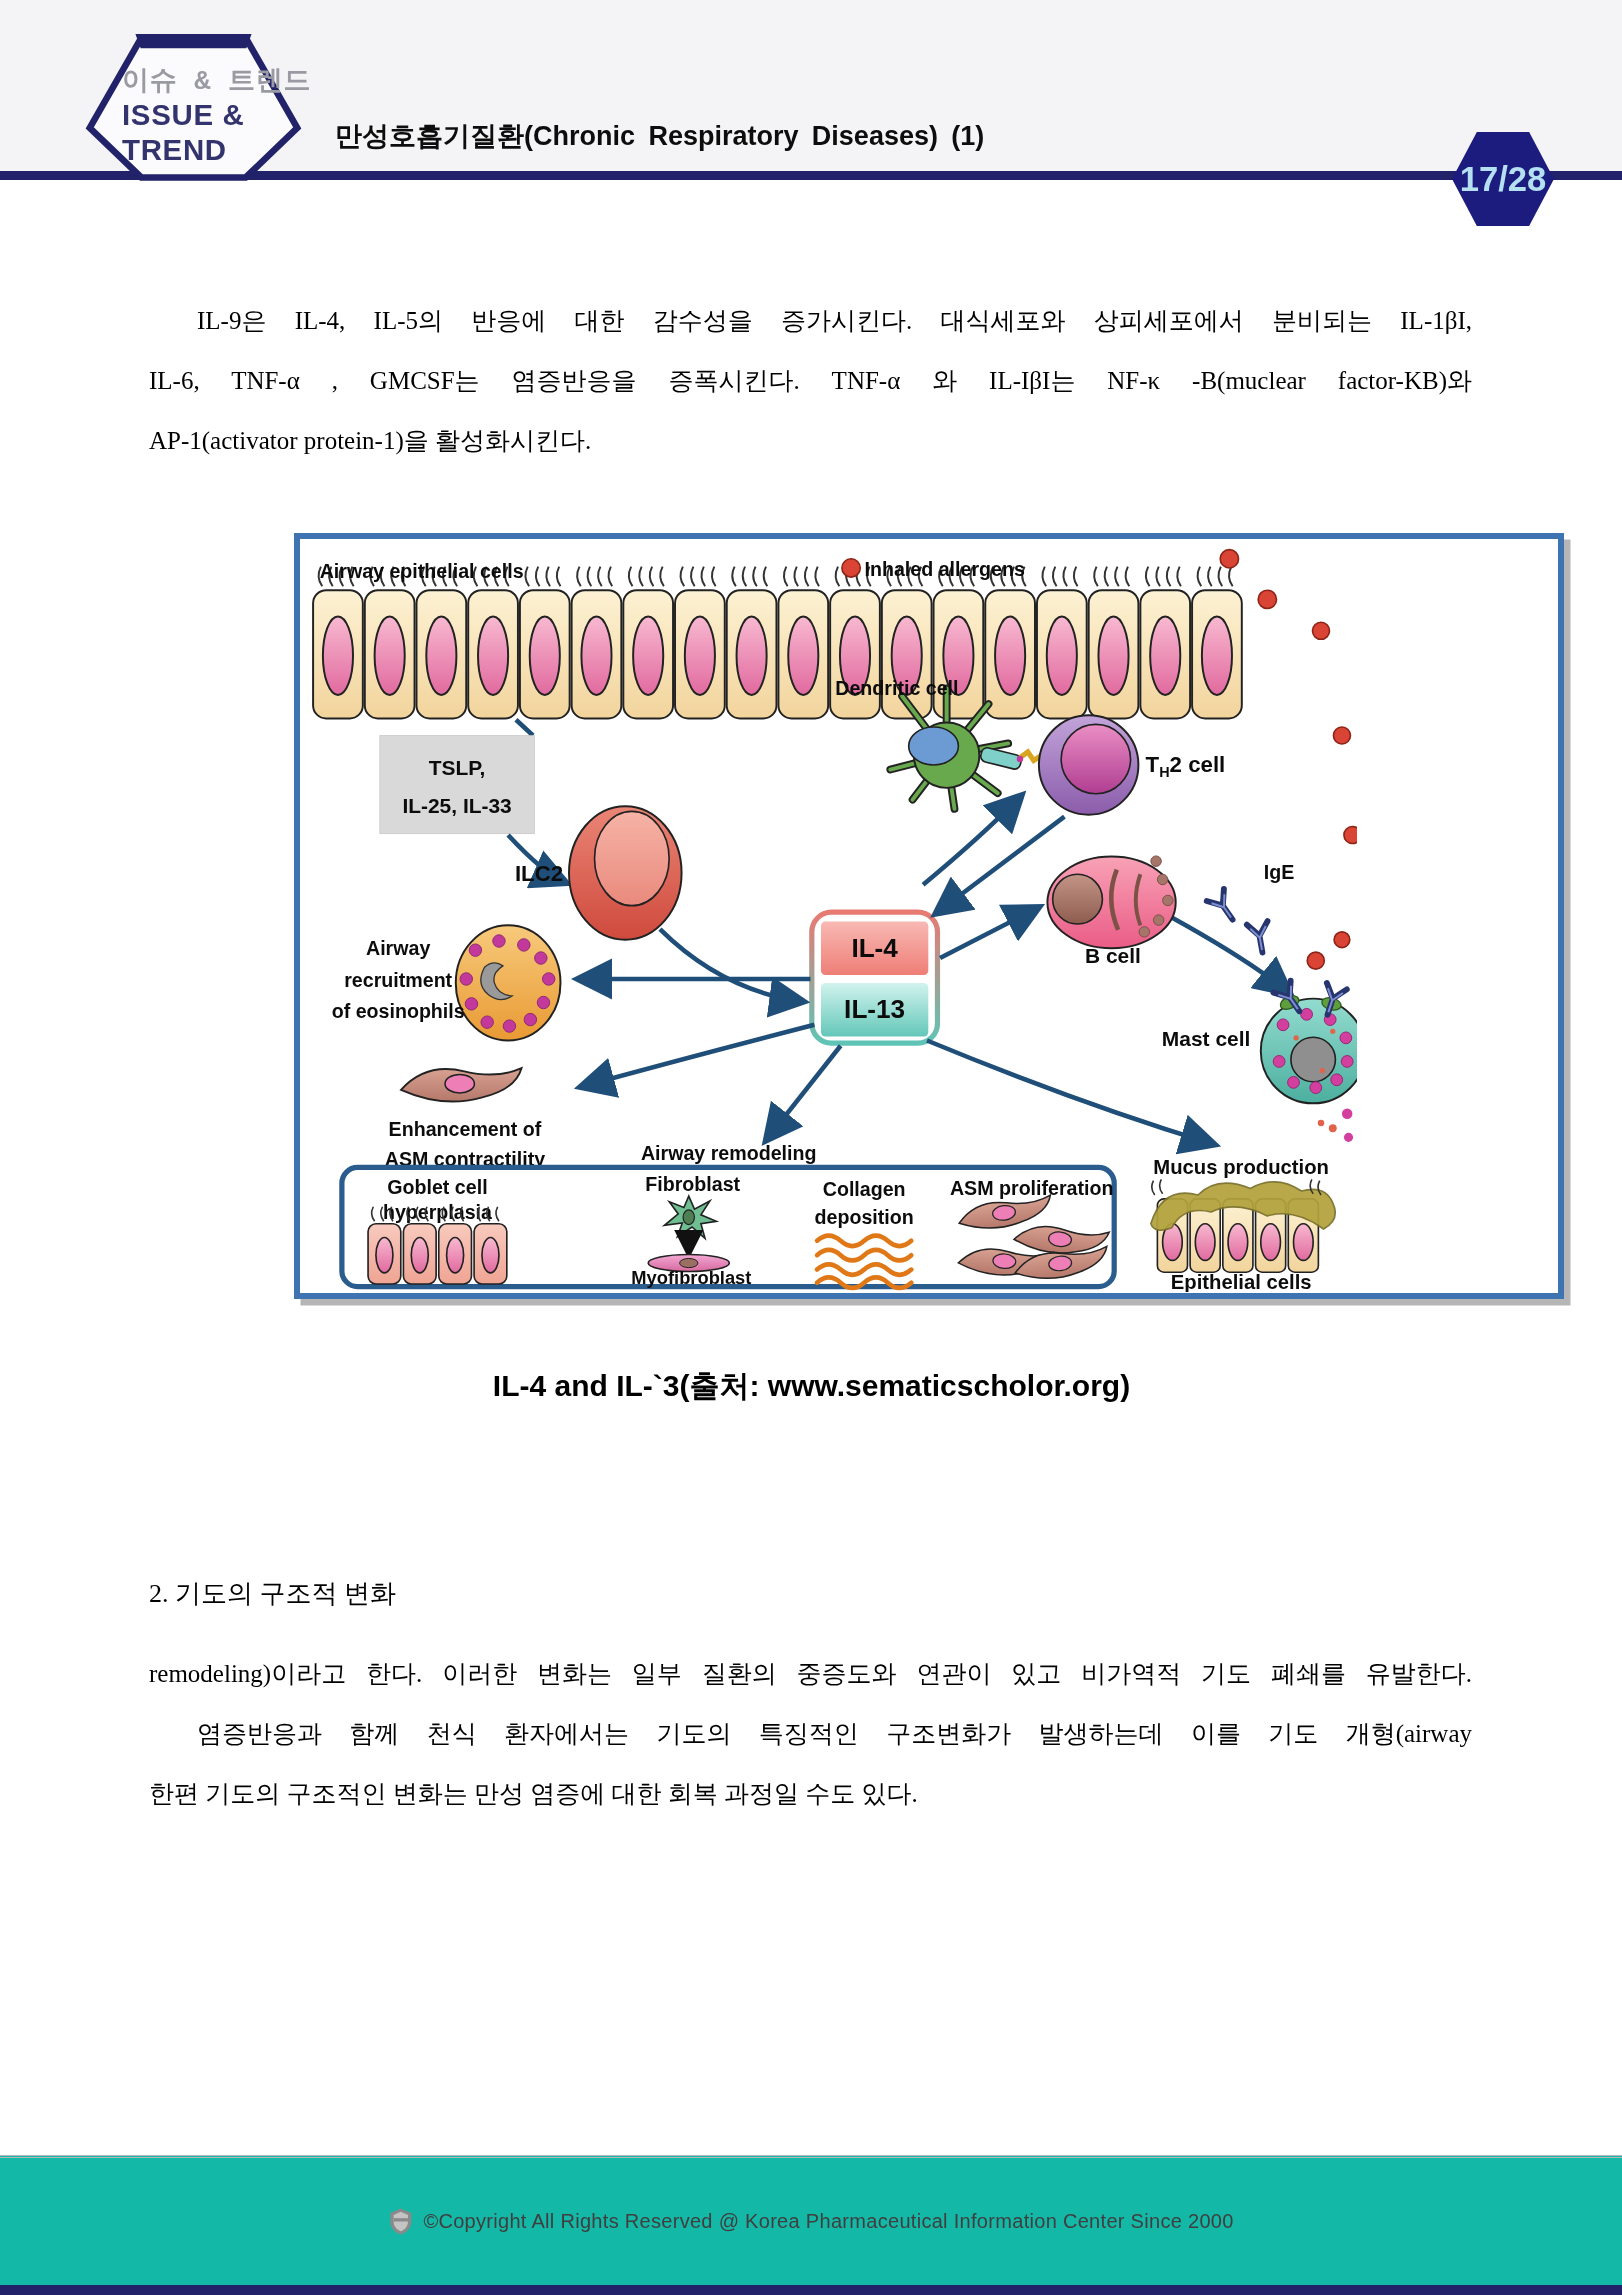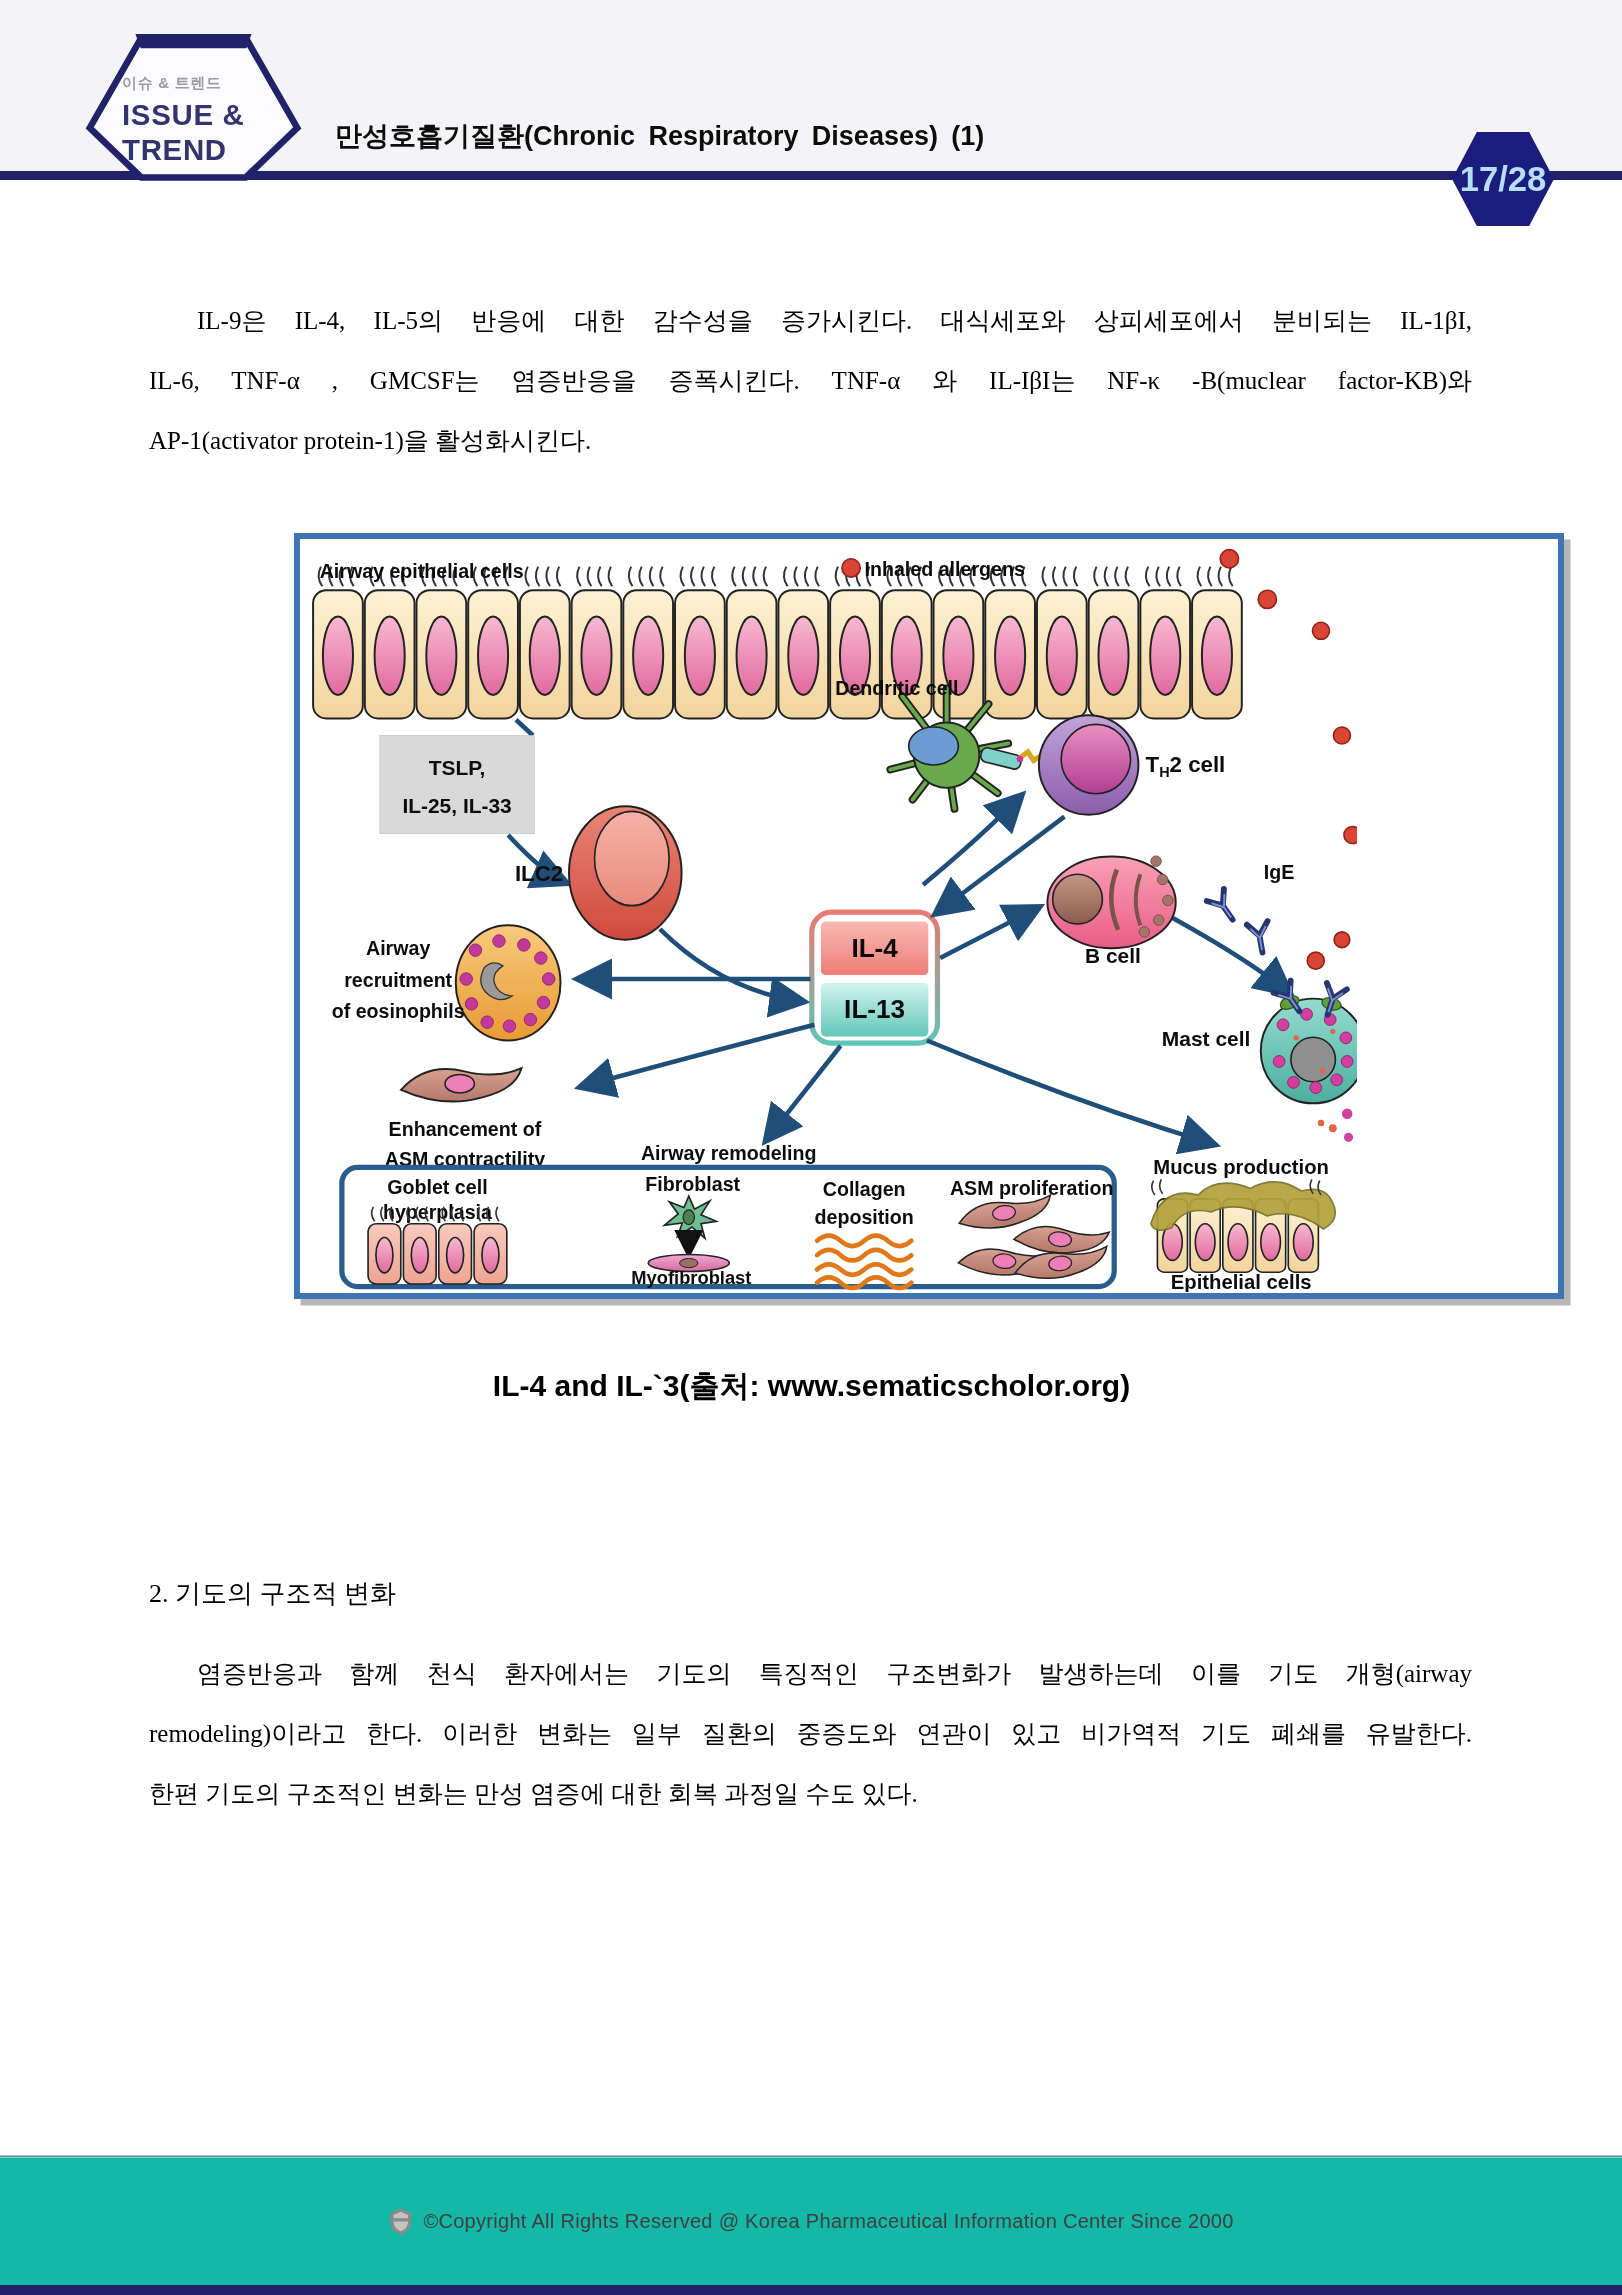--- a/index.html
+++ b/index.html
@@ -4,21 +4,21 @@
 <style>
   html,body{margin:0;padding:0;}
   body{width:1623px;height:2295px;position:relative;background:#ffffff;overflow:hidden;
        font-family:"Liberation Sans","DejaVu Sans",sans-serif;}
   .abs{position:absolute;}
   
   .band{top:0;left:0;width:1623px;height:171px;background:#f4f4f6;}
   .hdr-line{top:171px;left:0;width:1623px;height:8.5px;background:#22226b;z-index:1;}
   .hexwrap{left:84px;top:30px;width:219px;height:154px;z-index:2;}
   .hextext{left:122px;top:68px;z-index:3;}
-  .hextext .kr{font-size:15px;font-weight:bold;color:#9a9aa2;letter-spacing:0.7px;line-height:29px;}
+  .hextext .kr{font-size:27px;font-weight:bold;color:#9a9aa2;letter-spacing:0.7px;line-height:29px;font-family:Liberation Mono, monospace;}
   .hextext .en{font-size:29.4px;font-weight:600;color:#33336e;line-height:35px;letter-spacing:0.7px;}
   .doc-title{left:335px;top:118px;font-size:27px;font-weight:700;color:#0d0d0d;word-spacing:5.9px;z-index:2;}
   .pagehex{left:1450px;top:130px;width:106px;height:98px;z-index:2;}
   
   .para{left:149px;width:1323px;}
   .pline{font-family:"Liberation Serif","DejaVu Serif",serif;font-size:25px;color:#000;
          line-height:60px;height:60px;text-align:justify;text-align-last:justify;white-space:nowrap0;}
   .pline.first{text-indent:48px;}
   .pline.last{text-align:left;text-align-last:left;}
   .p1{top:291px;}
@@ -391,22 +391,22 @@
   <path d="M1306 1002 q-8 -10 -2 -22 M1318 1000 q-8 -10 -2 -22 M1548 1000 q-8 -10 -2 -22 M1560 1002 q-8 -10 -2 -22" stroke="#333" stroke-width="2.5" fill="none"></path>
 </g>
 <text x="1438" y="1146" font-size="31" text-anchor="middle">Epithelial cells</text>
 </svg>
 </div>
 
 <div class="abs caption">IL-4 and IL-`3(출처: www.sematicscholor.org)</div>
 <div class="abs heading">2. 기도의 구조적 변화</div>
 
 <div class="abs para p2">
+  <div class="pline">remodeling)이라고 한다. 이러한 변화는 일부 질환의 중증도와 연관이 있고 비가역적 기도 폐쇄를 유발한다.</div>
   <div class="pline first">염증반응과 함께 천식 환자에서는 기도의 특징적인 구조변화가 발생하는데 이를 기도 개형(airway</div>
-  <div class="pline">remodeling)이라고 한다. 이러한 변화는 일부 질환의 중증도와 연관이 있고 비가역적 기도 폐쇄를 유발한다.</div>
   <div class="pline last">한편 기도의 구조적인 변화는 만성 염증에 대한 회복 과정일 수도 있다.</div>
 </div>
 
 <div class="abs footband">
   <svg width="23.6" height="29" viewBox="0 0 36 44">
     <path d="M18 2 L34 9 V22 c0 11-8 17-16 20 C10 39 2 33 2 22 V9 Z" fill="#8a8a8a"></path>
     <path d="M18 7 L29 12 V22 c0 8-5.5 12.5-11 15 C12.5 34.5 7 30 7 22 V12 Z" fill="#c4c4c4"></path>
     <rect x="7" y="17" width="22" height="5" fill="#8a8a8a"></rect>
   </svg>
   <span>©Copyright All Rights Reserved @ Korea Pharmaceutical Information Center Since 2000</span>

